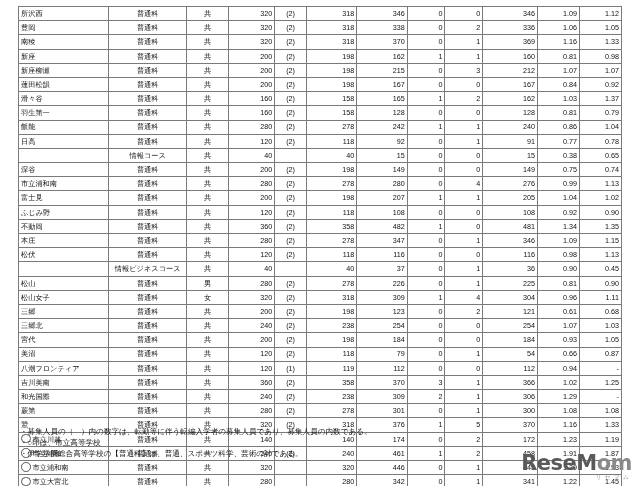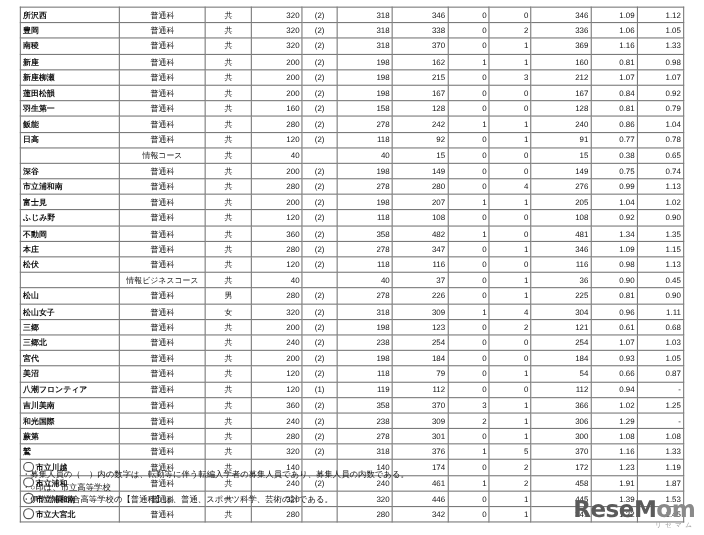--- a/index.html
+++ b/index.html
@@ -42,21 +42,21 @@
   col.c-cap    { width: 44px; }
   col.c-note   { width: 30px; }
   col.c-num    { width: 48px; }
   col.c-app    { width: 48px; }
   col.c-tr1    { width: 36px; }
   col.c-tr2    { width: 36px; }
   col.c-tot    { width: 52px; }
   col.c-r1     { width: 40px; }
   col.c-r2     { width: 40px; }
 
-  td.school { text-align: left; padding-left: 4px; font-weight: bold; }
+  td.school { text-align: left; padding-left: 4px; }
   td.course { text-align: center; }
   td.kind   { text-align: center; }
   td.num    { text-align: right; padding-right: 5px; }
   td.note   { text-align: center; color: #111; }
   td.rate   { text-align: right; padding-right: 5px; }
 
   .circ {
     display: inline-block;
     width: 7.5px;
     height: 7.5px;
@@ -224,20 +224,38 @@
           <td class="num">167</td>
           <td class="num">0</td>
           <td class="num">0</td>
           <td class="num">167</td>
           <td class="rate">0.84</td>
           <td class="rate">0.92</td>
         </tr>
         <tr>
           <td class="school">
             <span class="school-inner">
+              <span>滑々谷</span>
+            </span>
+          </td>
+          <td class="course">普通科</td>
+          <td class="kind">共</td>
+          <td class="num">160</td>
+          <td class="note">(2)</td>
+          <td class="num">158</td>
+          <td class="num">165</td>
+          <td class="num">1</td>
+          <td class="num">2</td>
+          <td class="num">162</td>
+          <td class="rate">1.03</td>
+          <td class="rate">1.37</td>
+        </tr>
+        <tr>
+          <td class="school">
+            <span class="school-inner">
               <span>羽生第一</span>
             </span>
           </td>
           <td class="course">普通科</td>
           <td class="kind">共</td>
           <td class="num">160</td>
           <td class="note">(2)</td>
           <td class="num">158</td>
           <td class="num">128</td>
           <td class="num">0</td>

